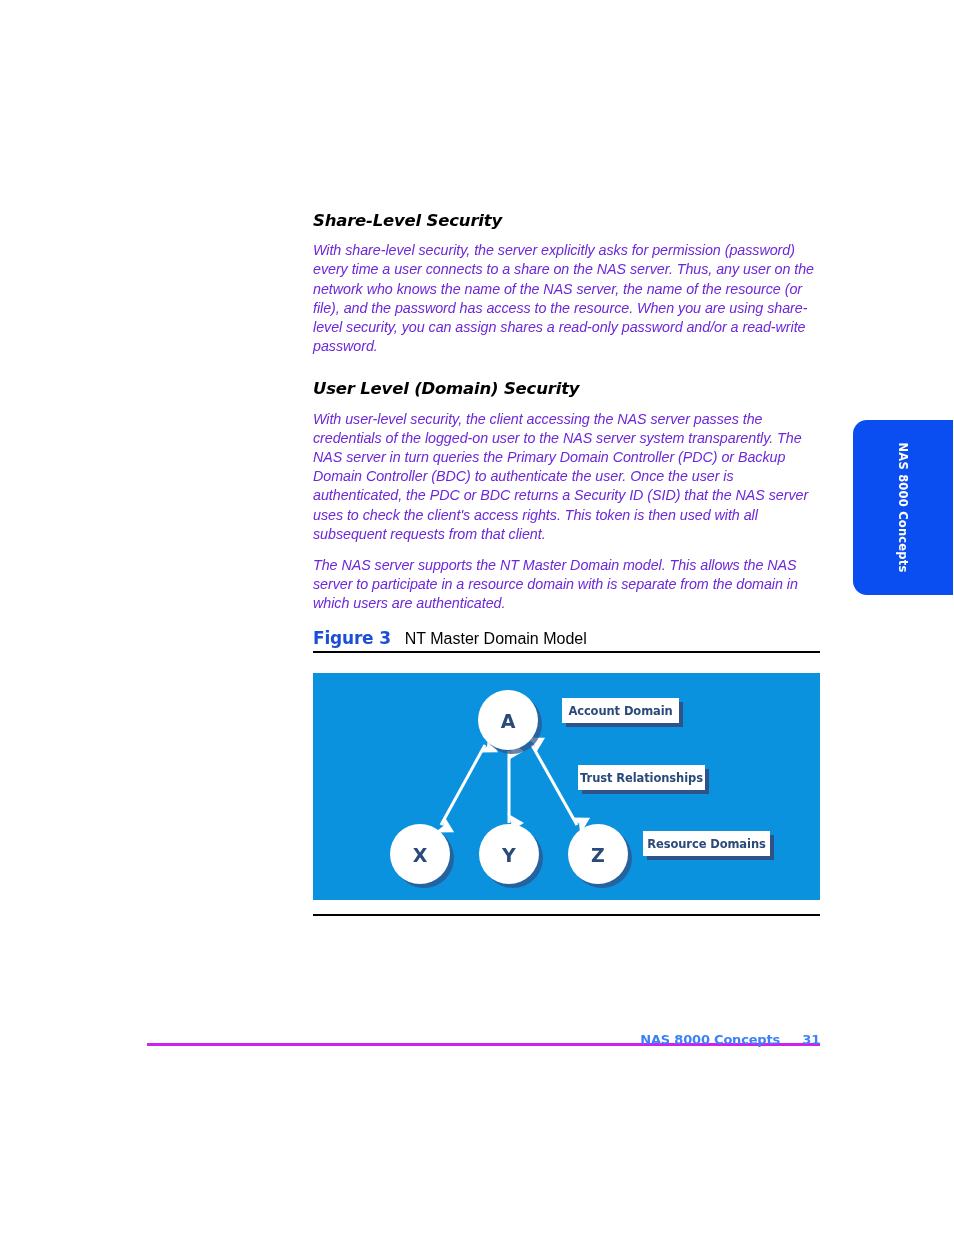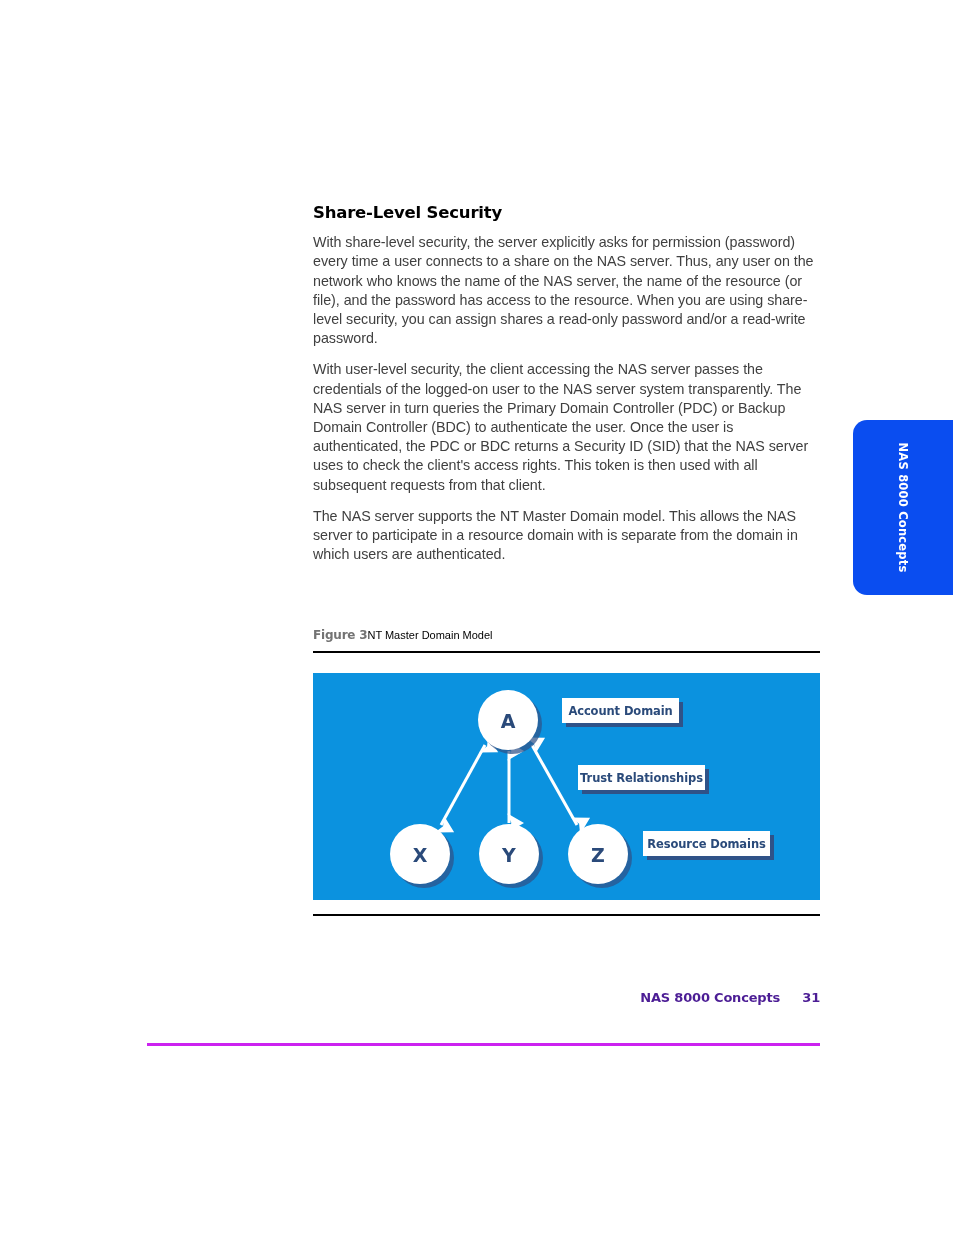--- a/index.html
+++ b/index.html
@@ -21,22 +21,23 @@
   .page {
     position: absolute;
     inset: 0;
     background: #ffffff;
   }
 
   
   .content {
     position: absolute;
     left: 313px;
-    top: 204px;
-    width: 507px;
+    top: 212px;
+    width: 507px;
+    font-style: italic;
   }
 
   h2.section-heading {
     font-family: "DejaVu Sans", sans-serif;
     font-size: 16.5px;
     font-weight: bold;
     letter-spacing: -0.2px;
     margin: 0 0 11px 0;
     color: #000;
     line-height: 1.1;
@@ -44,46 +45,47 @@
 
   h2.section-heading.second {
     margin-top: 24px;
   }
 
   p.body-text {
     font-family: "Liberation Sans", sans-serif;
     font-size: 14.3px;
     line-height: 19.2px;
     margin: 0 0 12px 0;
-    color: #404040;
+    color: #6d28d9;
     letter-spacing: -0.05px;
   }
   p.body-text:last-child { margin-bottom: 0; }
 
   
   .figure-caption-row {
     position: absolute;
     left: 313px;
     top: 628px;
     width: 507px;
     display: flex;
     align-items: baseline;
     font-size: 14.3px;
   }
   .figure-label {
     font-family: "DejaVu Sans", sans-serif;
     font-weight: bold;
-    color: #737373;
-    font-size: 12px;
+    color: #1d4ed8;
+    font-size: 17px;
+    margin-right: 14px;
     letter-spacing: -0.2px;
   }
   .figure-title {
     font-family: "Liberation Sans", sans-serif;
     color: #000;
-    font-size: 11px;
+    font-size: 16px;
   }
 
   .rule {
     position: absolute;
     left: 313px;
     width: 507px;
     height: 2px;
     background: #000;
   }
   .rule.top-rule { top: 651px; }
@@ -158,45 +160,46 @@
     position: absolute;
     left: 147px;
     top: 1043px;
     width: 673px;
     height: 3px;
     background: #cc22f0;
   }
   .footer-text {
     position: absolute;
     right: 134px;
-    top: 990px;
+    top: 1032px;
     width: 360px;
     text-align: right;
     font-family: "DejaVu Sans", sans-serif;
     font-weight: bold;
     font-size: 13px;
-    color: #4c1d95;
+    color: #3b82f6;
     letter-spacing: -0.2px;
   }
   .footer-page-num {
     display: inline-block;
     margin-left: 18px;
   }
 </style>
 </head>
 <body>
 
 <div class="page">
 
   <div class="content">
 
     <h2 class="section-heading">Share-Level Security</h2>
 
     <p class="body-text">With share-level security, the server explicitly asks for permission (password) every time a user connects to a share on the NAS server. Thus, any user on the network who knows the name of the NAS server, the name of the resource (or file), and the password has access to the resource. When you are using share-level security, you can assign shares a read-only password and/or a read-write password.</p>
 
+    <h2 class="section-heading second">User Level (Domain) Security</h2>
 
     <p class="body-text">With user-level security, the client accessing the NAS server passes the credentials of the logged-on user to the NAS server system transparently. The NAS server in turn queries the Primary Domain Controller (PDC) or Backup Domain Controller (BDC) to authenticate the user. Once the user is authenticated, the PDC or BDC returns a Security ID (SID) that the NAS server uses to check the client's access rights. This token is then used with all subsequent requests from that client.</p>
 
     <p class="body-text">The NAS server supports the NT Master Domain model. This allows the NAS server to participate in a resource domain with is separate from the domain in which users are authenticated.</p>
   </div>
 
   <div class="figure-caption-row">
     <span class="figure-label">Figure 3</span>
     <span class="figure-title">NT Master Domain Model</span>
   </div>

